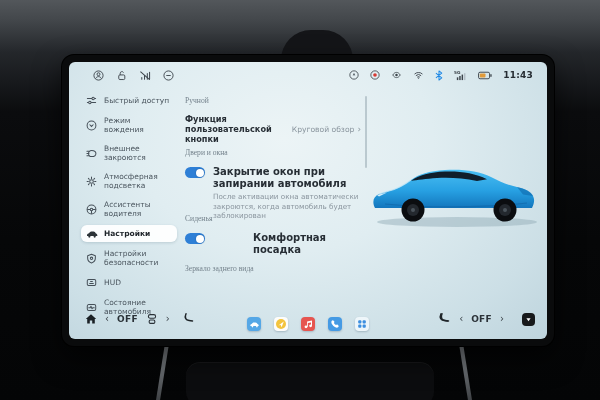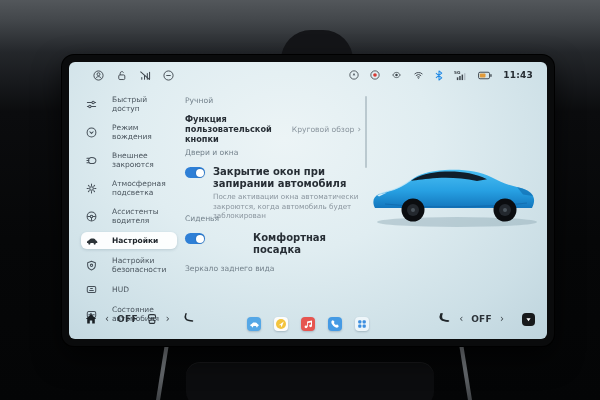--- a/index.html
+++ b/index.html
@@ -22,29 +22,29 @@
 
   
   .statusbar{position:absolute;top:0;left:0;right:0;height:26px;display:flex;align-items:center;justify-content:space-between;padding:0 14px 0 24px;}
   .sb-group{display:flex;align-items:center;gap:12px;}
   .sb-group.right{gap:11px;}
   .sb-ic{display:flex;align-items:center;}
   .time{font-size:9px;font-weight:700;color:#262d33;letter-spacing:.2px;}
 
   
   .sidebar{position:absolute;left:12px;top:30px;width:96px;display:flex;flex-direction:column;gap:4px;}
-  .side-item{display:flex;align-items:center;gap:14px;padding:3px 5px;border-radius:6px;cursor:pointer;}
+  .side-item{display:flex;align-items:center;gap:6px;padding:3px 5px;border-radius:6px;cursor:pointer;}
   .side-item .lbl{font-size:7.5px;line-height:1.2;color:#49545d;}
   .side-item.selected{background:rgba(255,255,255,.92);box-shadow:0 1px 3px rgba(40,70,90,.18);}
   .side-item.selected .lbl{color:#1d2329;font-weight:700;}
   .side-ic{flex:0 0 12px;display:flex;align-items:center;}
 
   
   .content{position:absolute;left:116px;top:28px;width:176px;}
-  .muted{color:#74828c;font-size:7.6px;}
+  .muted{color:#74828c;font-size:7.6px;font-family:Liberation Serif, serif;}
   .partial{position:absolute;top:6px;left:0;}
   .row-setting{position:absolute;top:24px;left:0;width:176px;display:flex;justify-content:space-between;cursor:pointer;}
   .row-title{font-size:8.2px;font-weight:700;color:#272e35;}
   .row-value{font-size:7.6px;color:#8a959e;display:flex;align-items:center;gap:3px;white-space:nowrap;padding-left:16px;}
   .chev{font-size:9px;color:#8a959e;}
   .sec-doors{position:absolute;top:58px;left:0;}
   .toggle-row{position:absolute;left:0;display:flex;gap:8px;align-items:flex-start;cursor:pointer;}
   .tr1{top:76px;width:190px;}
   .tr2{top:142px;gap:48px;}
   .toggle{flex:0 0 20px;width:20px;height:11px;border-radius:6px;background:#9fb0ba;position:relative;margin-top:1px;}

